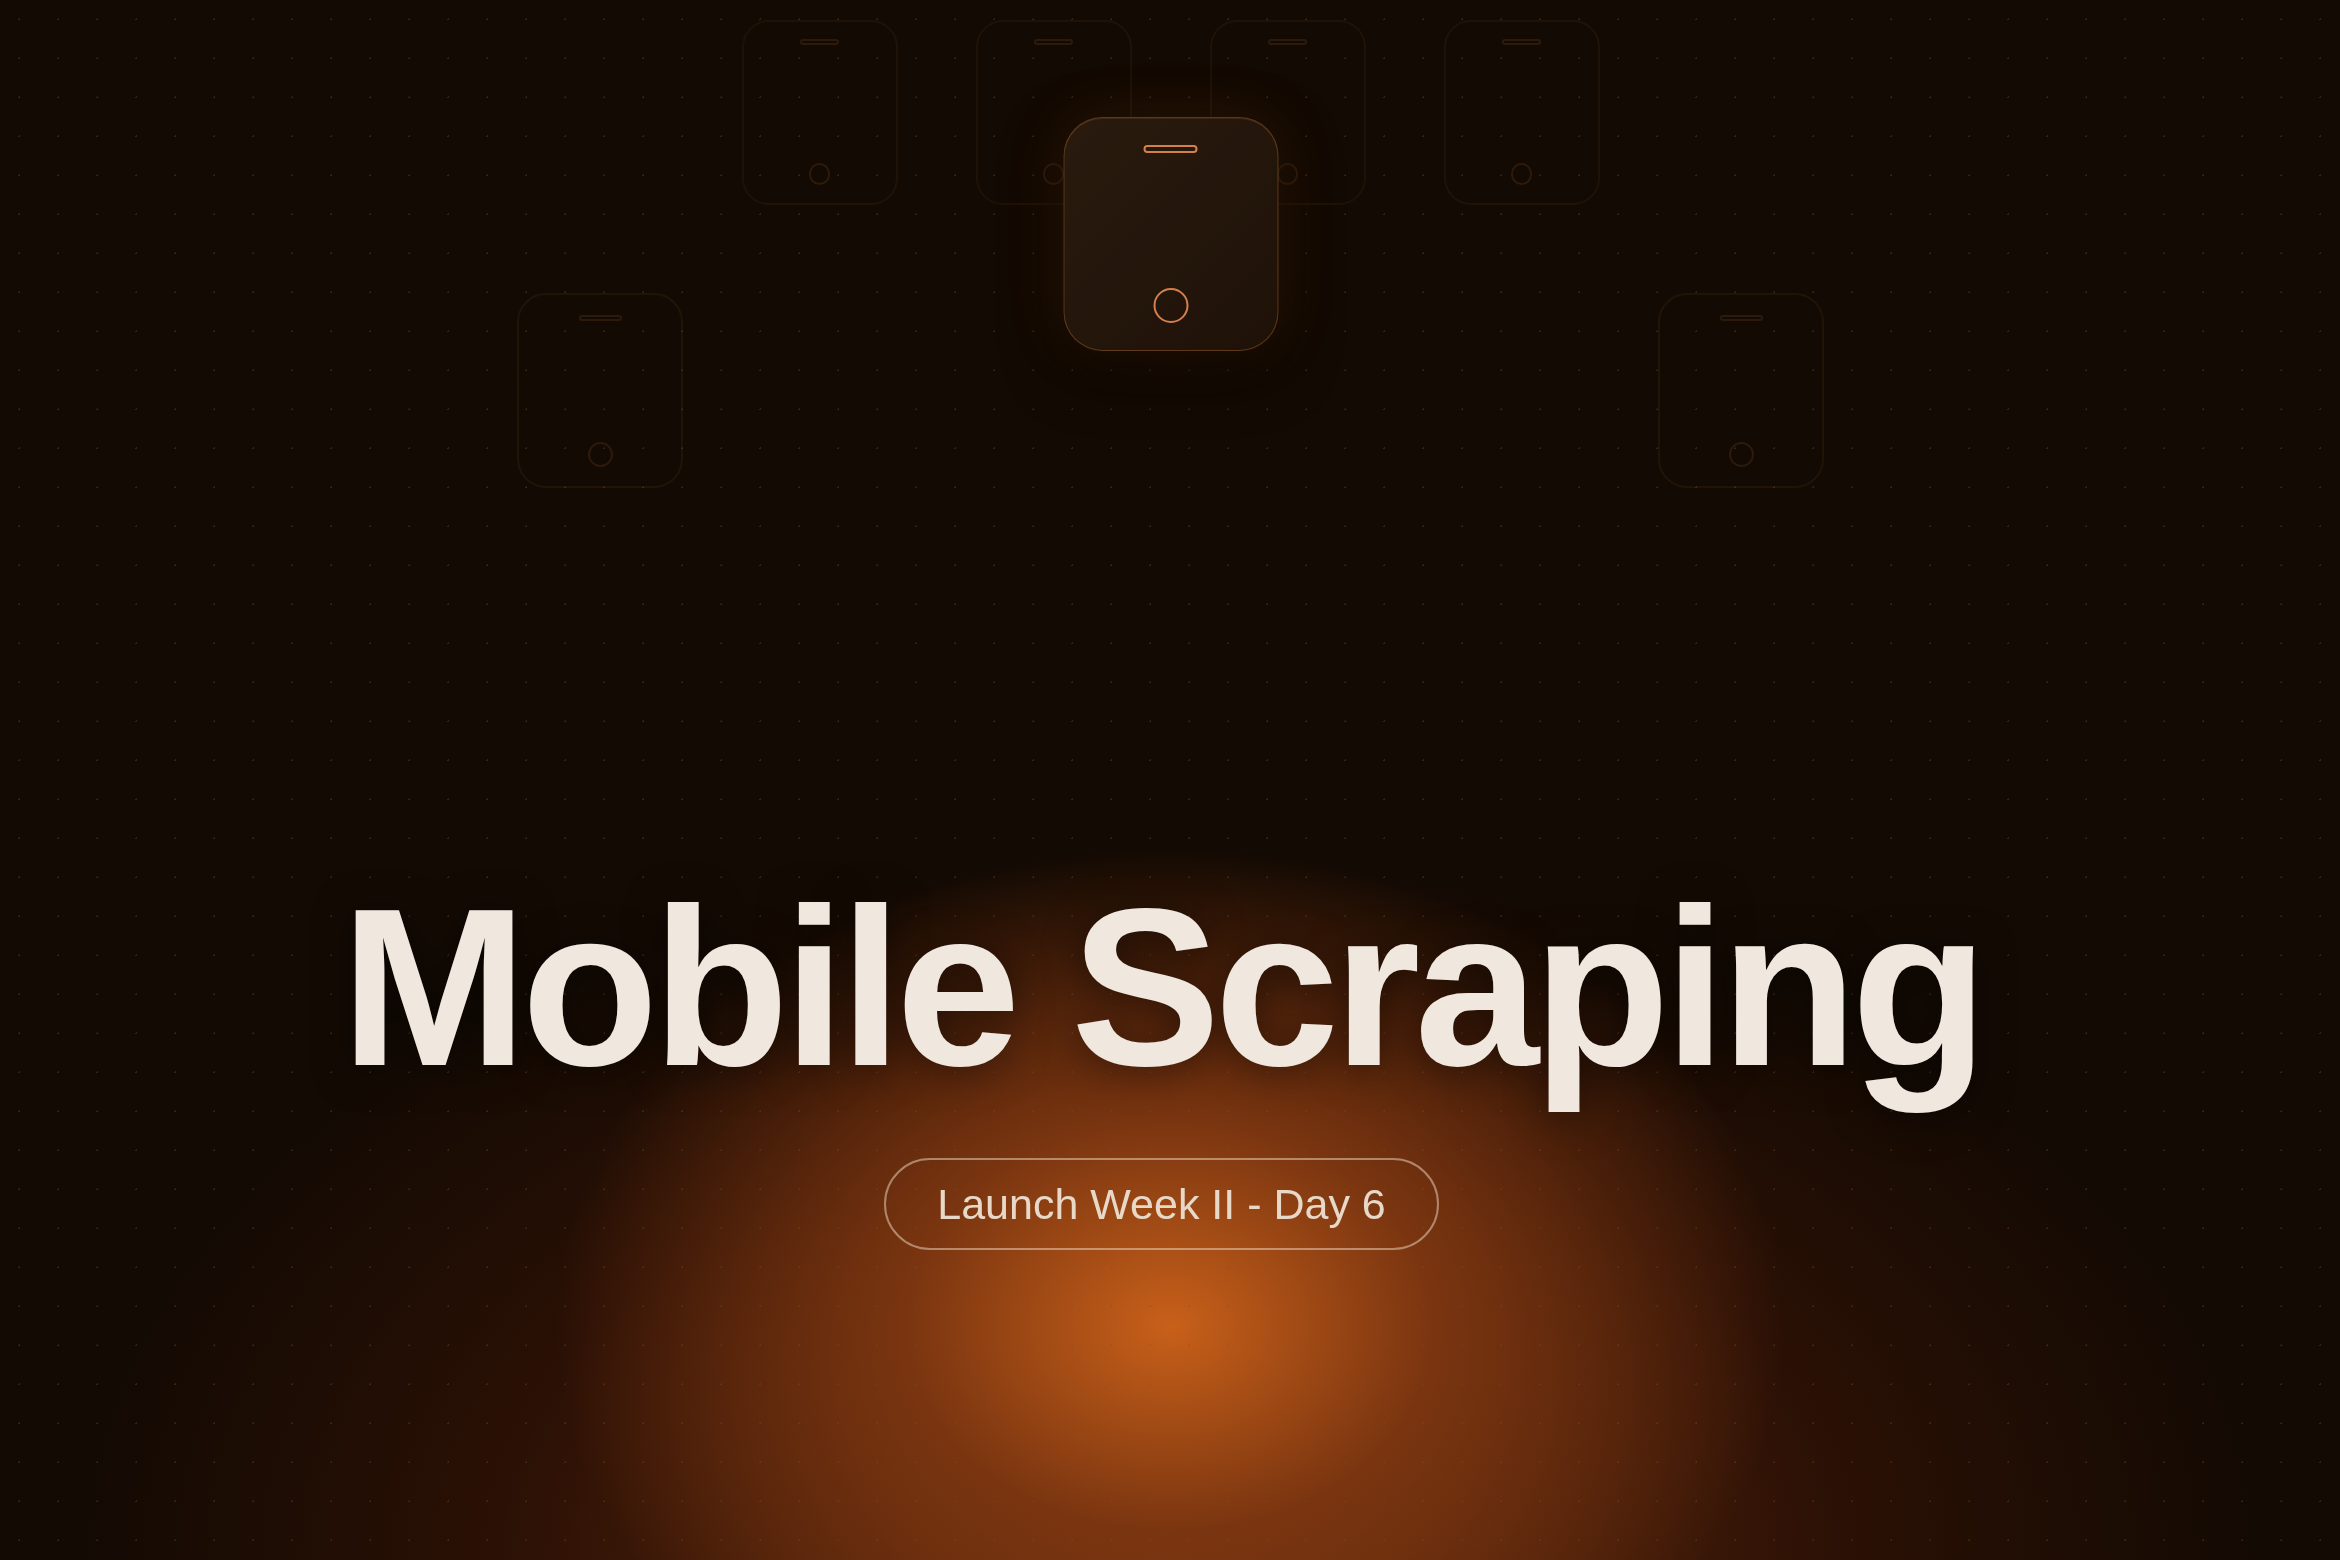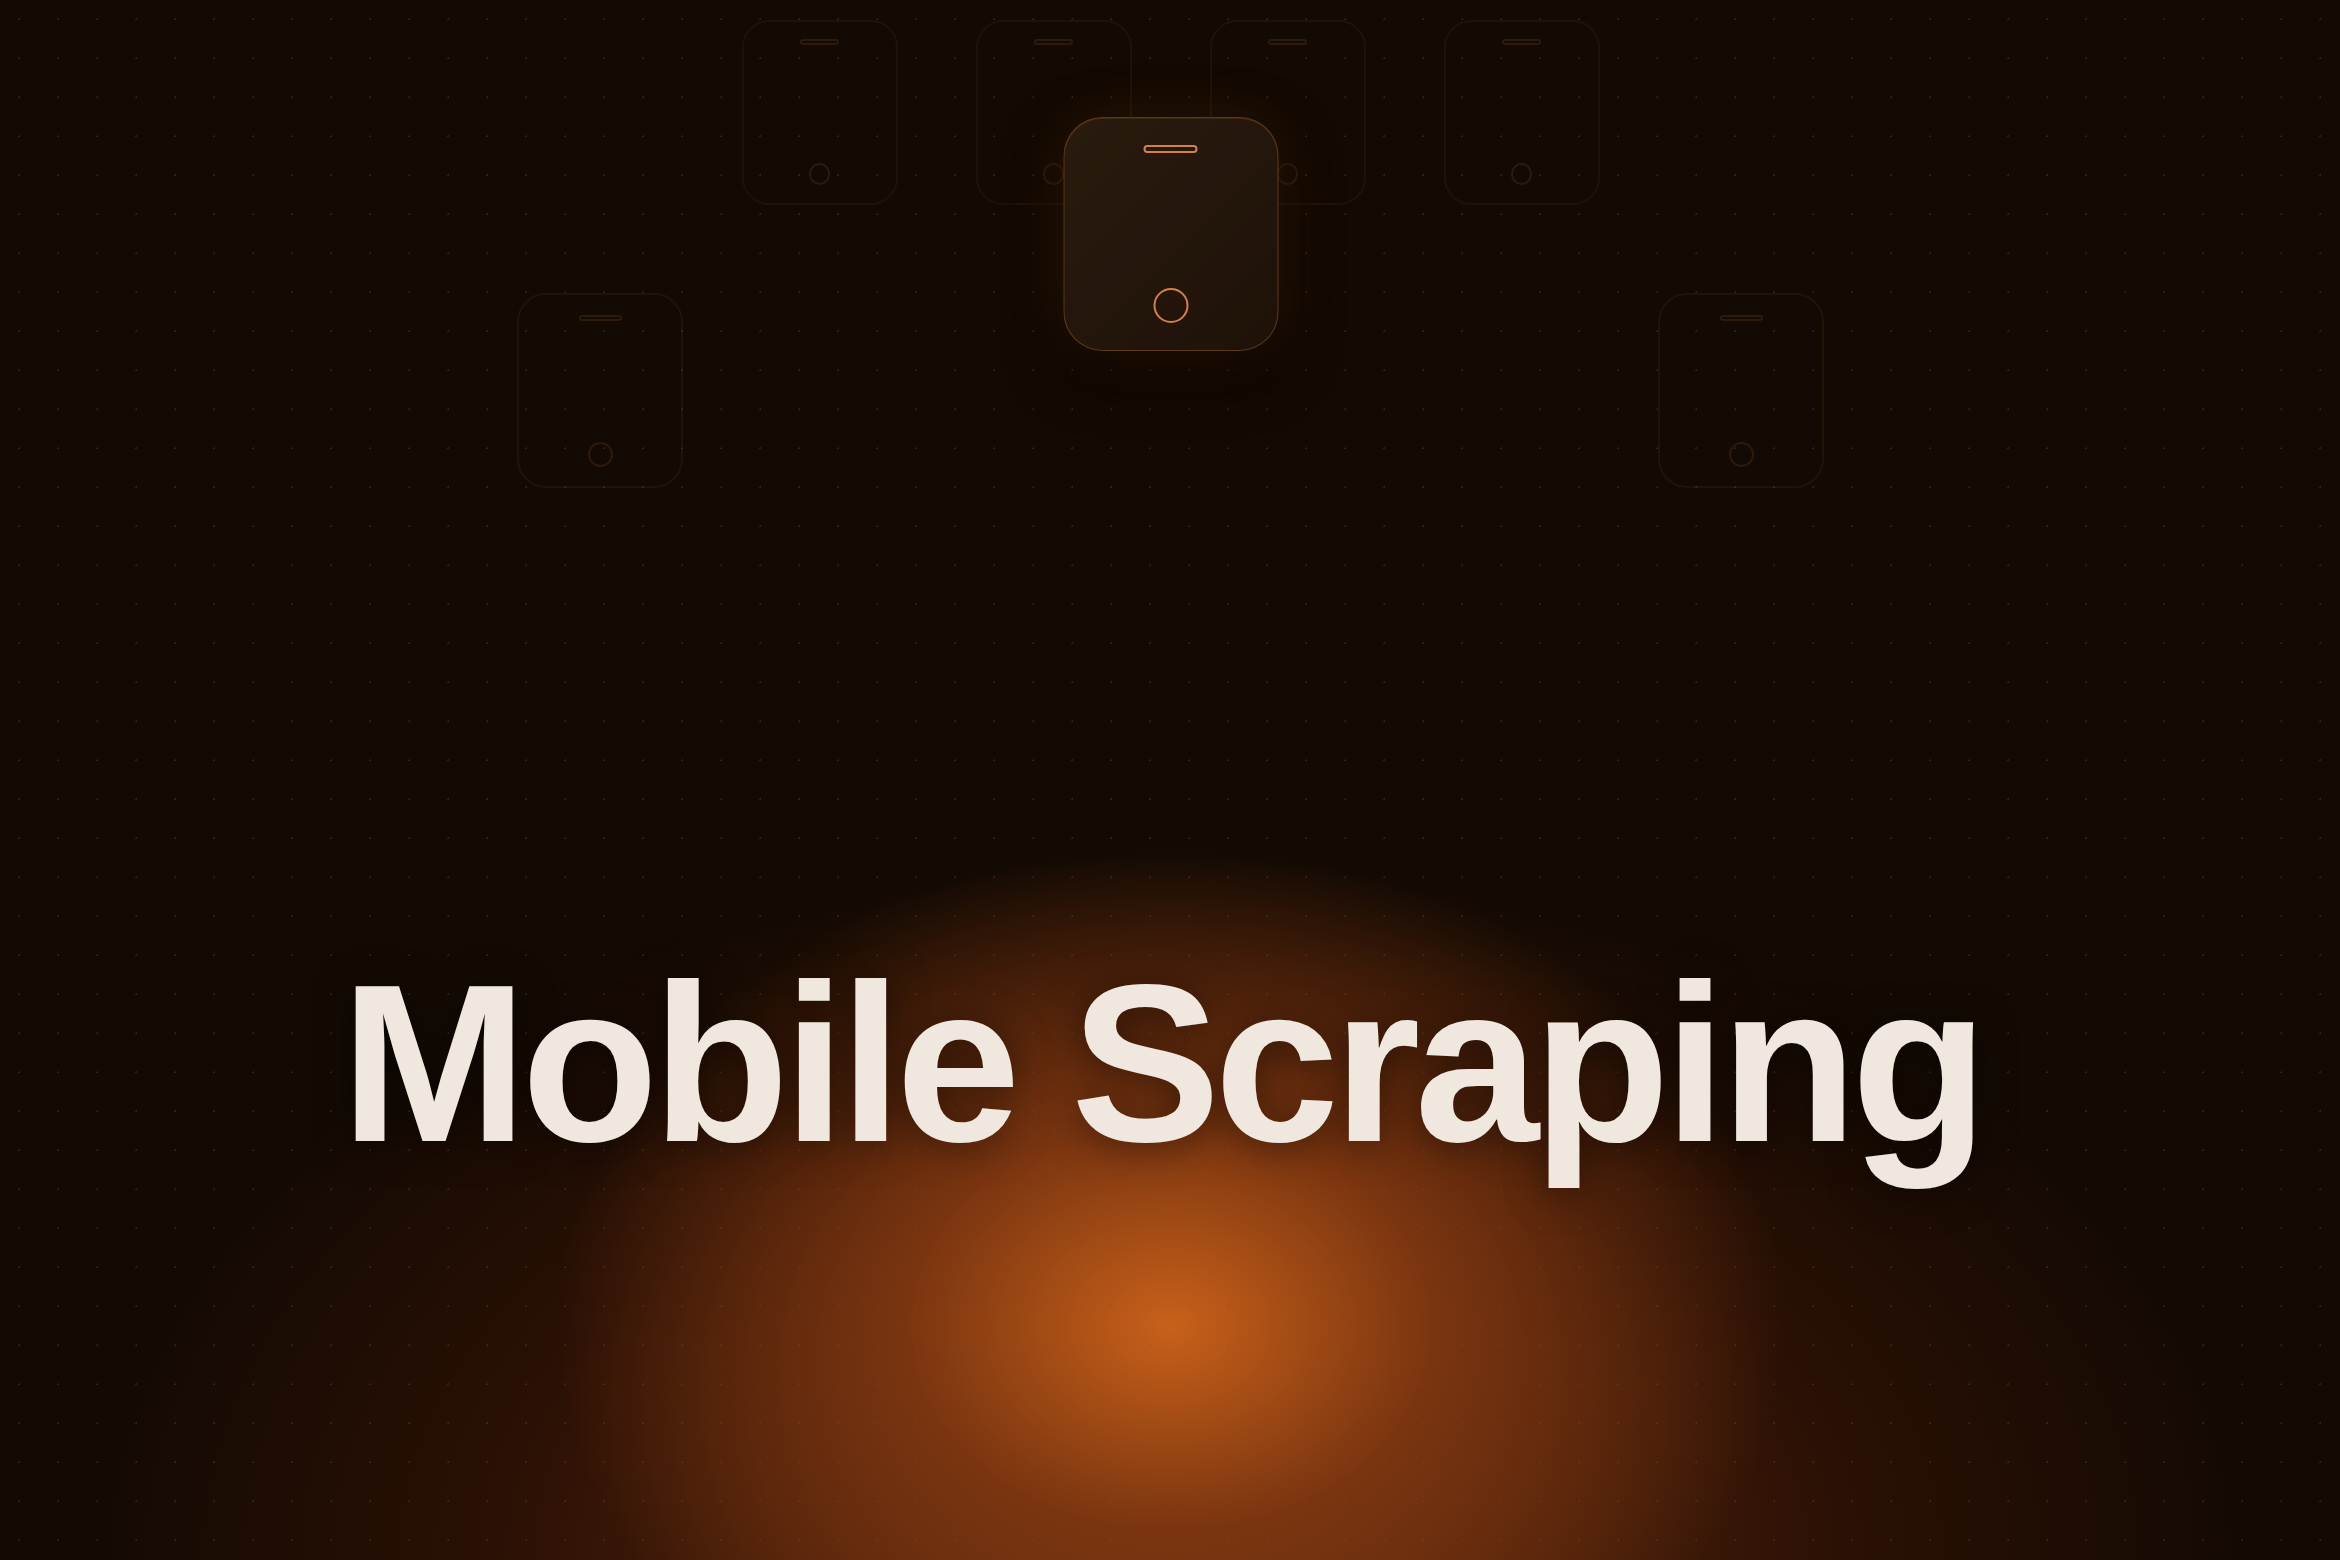--- a/index.html
+++ b/index.html
@@ -236,14 +236,17 @@
 <div class="mid-icon-right">
   <div class="phone-mid">
     <div class="notch"></div>
     <div class="camera"></div>
   </div>
 </div>
 
 <div class="content">
   <h1 class="main-title">Mobile Scraping</h1>
 
+  <div class="badge">
+    <span>Launch Week II - Day 6</span>
+  </div>
 </div>
 
 
 </body></html>

